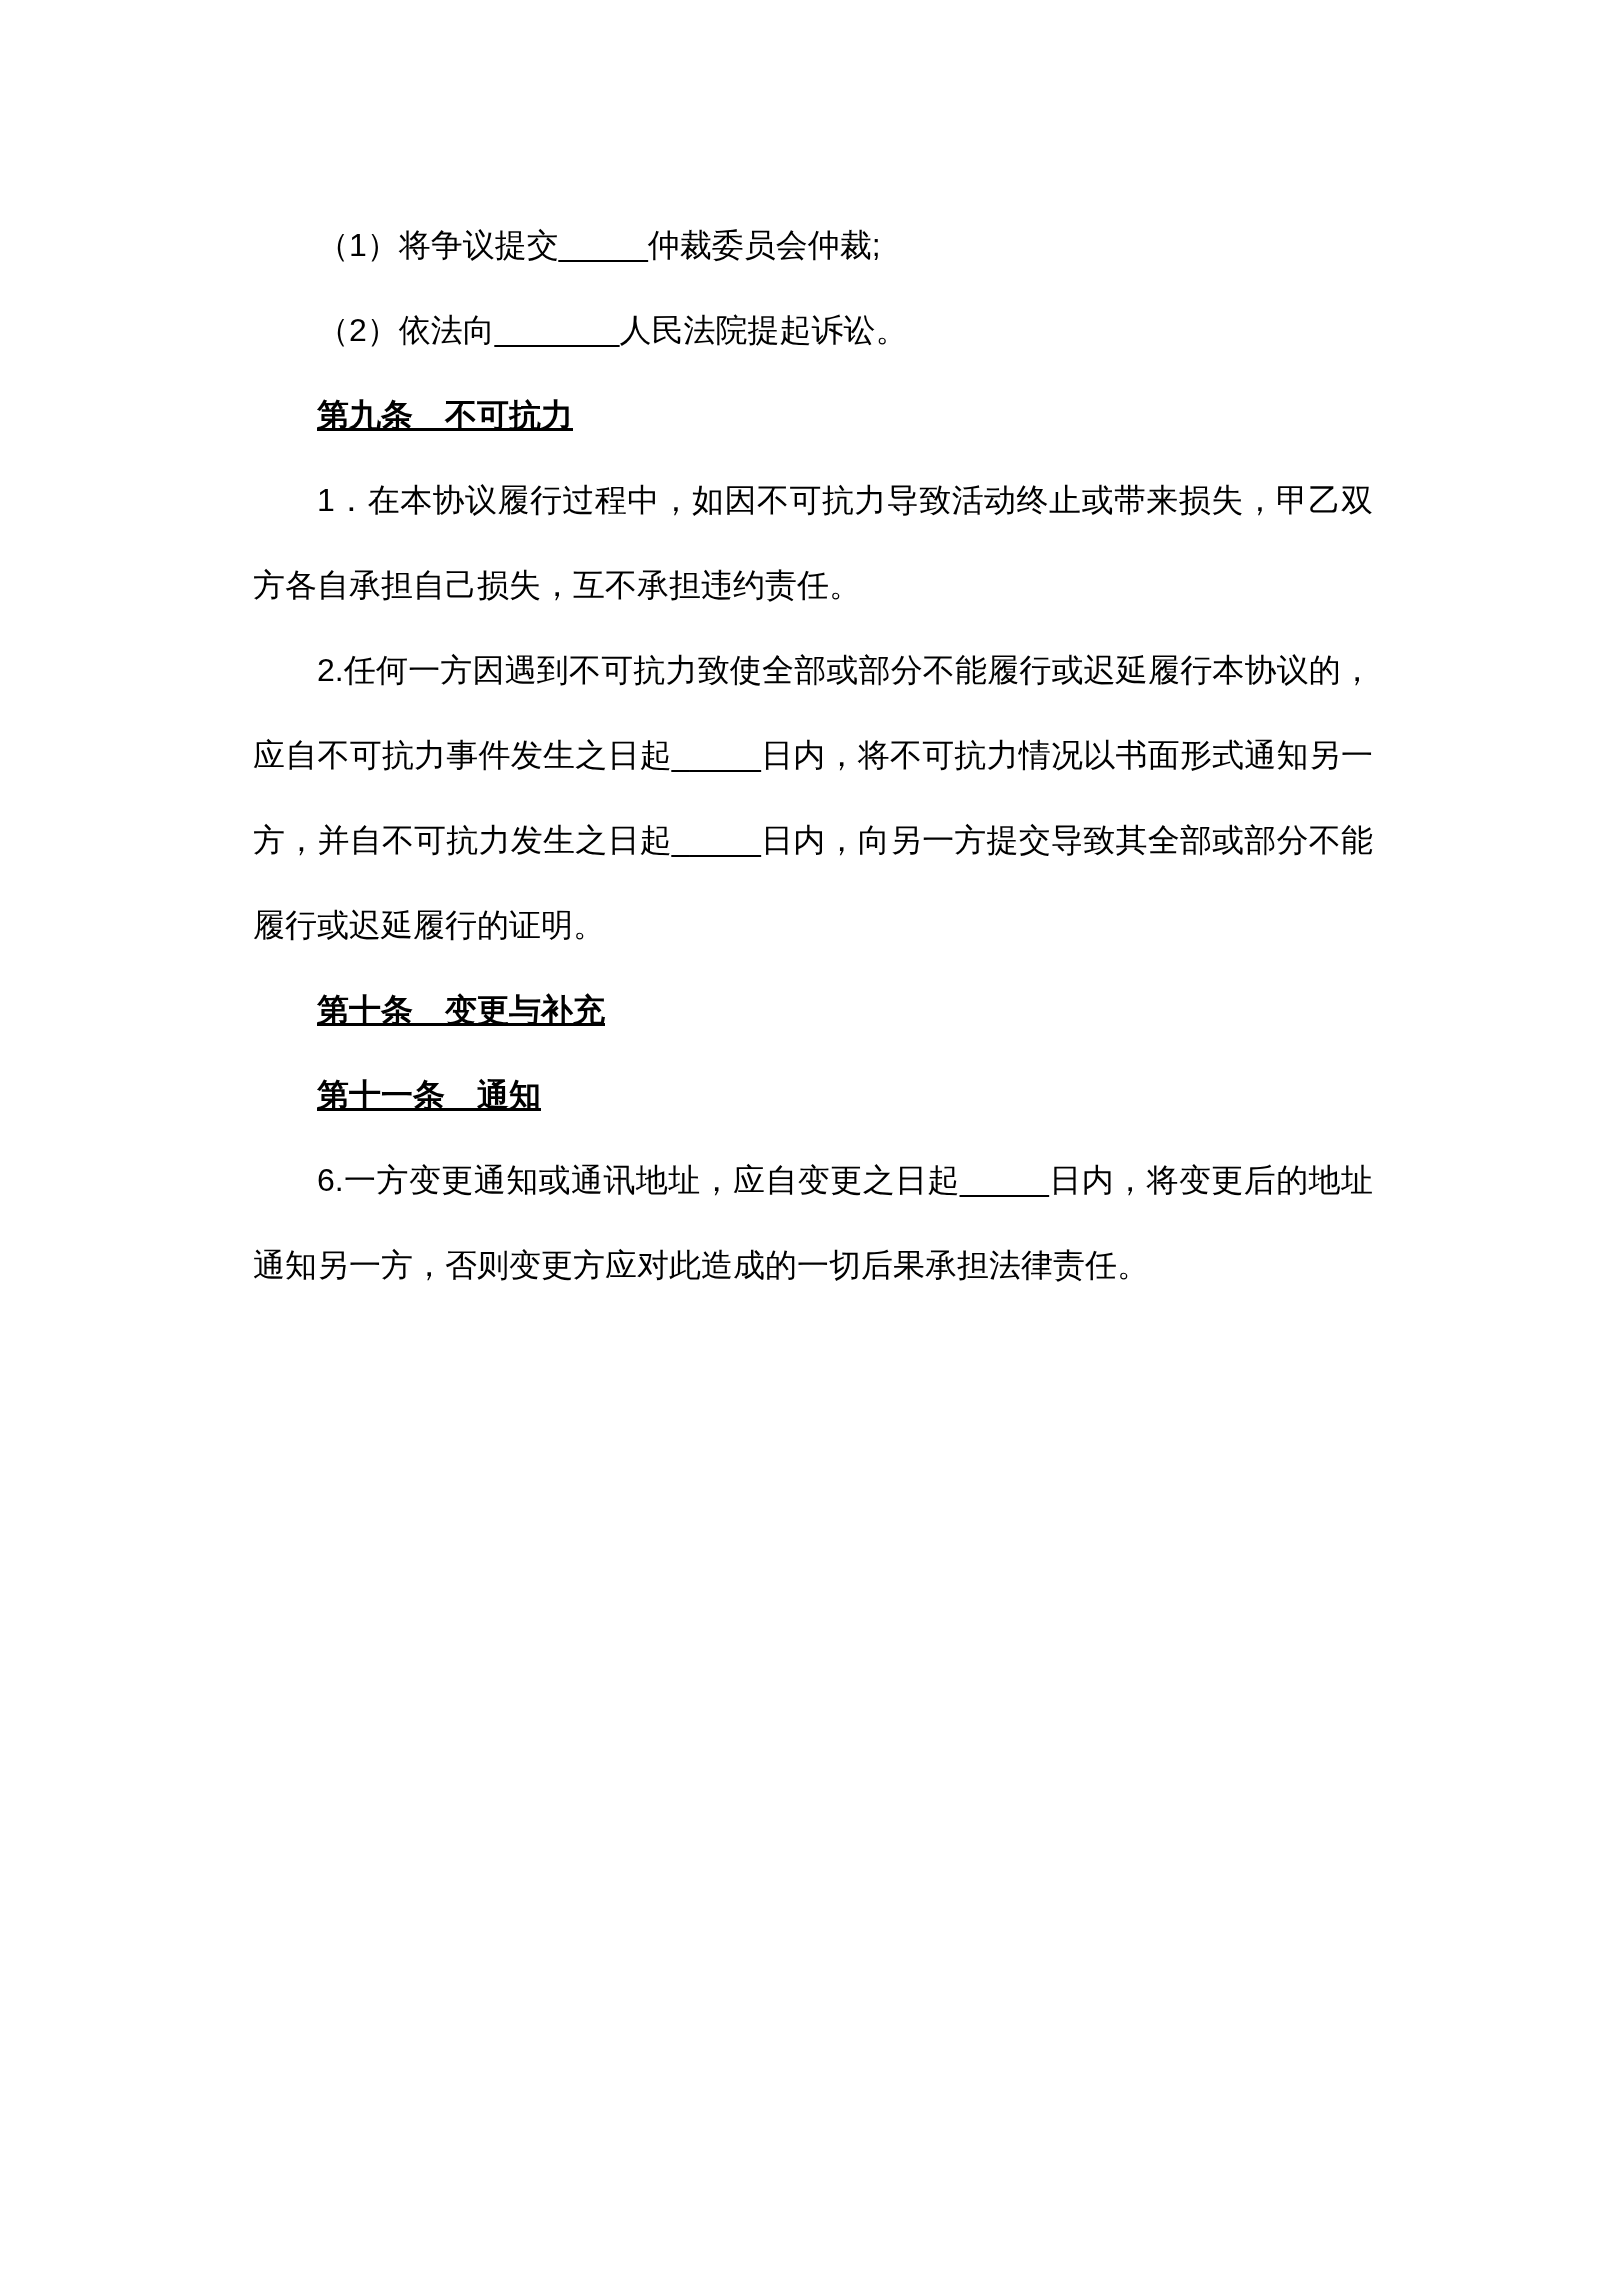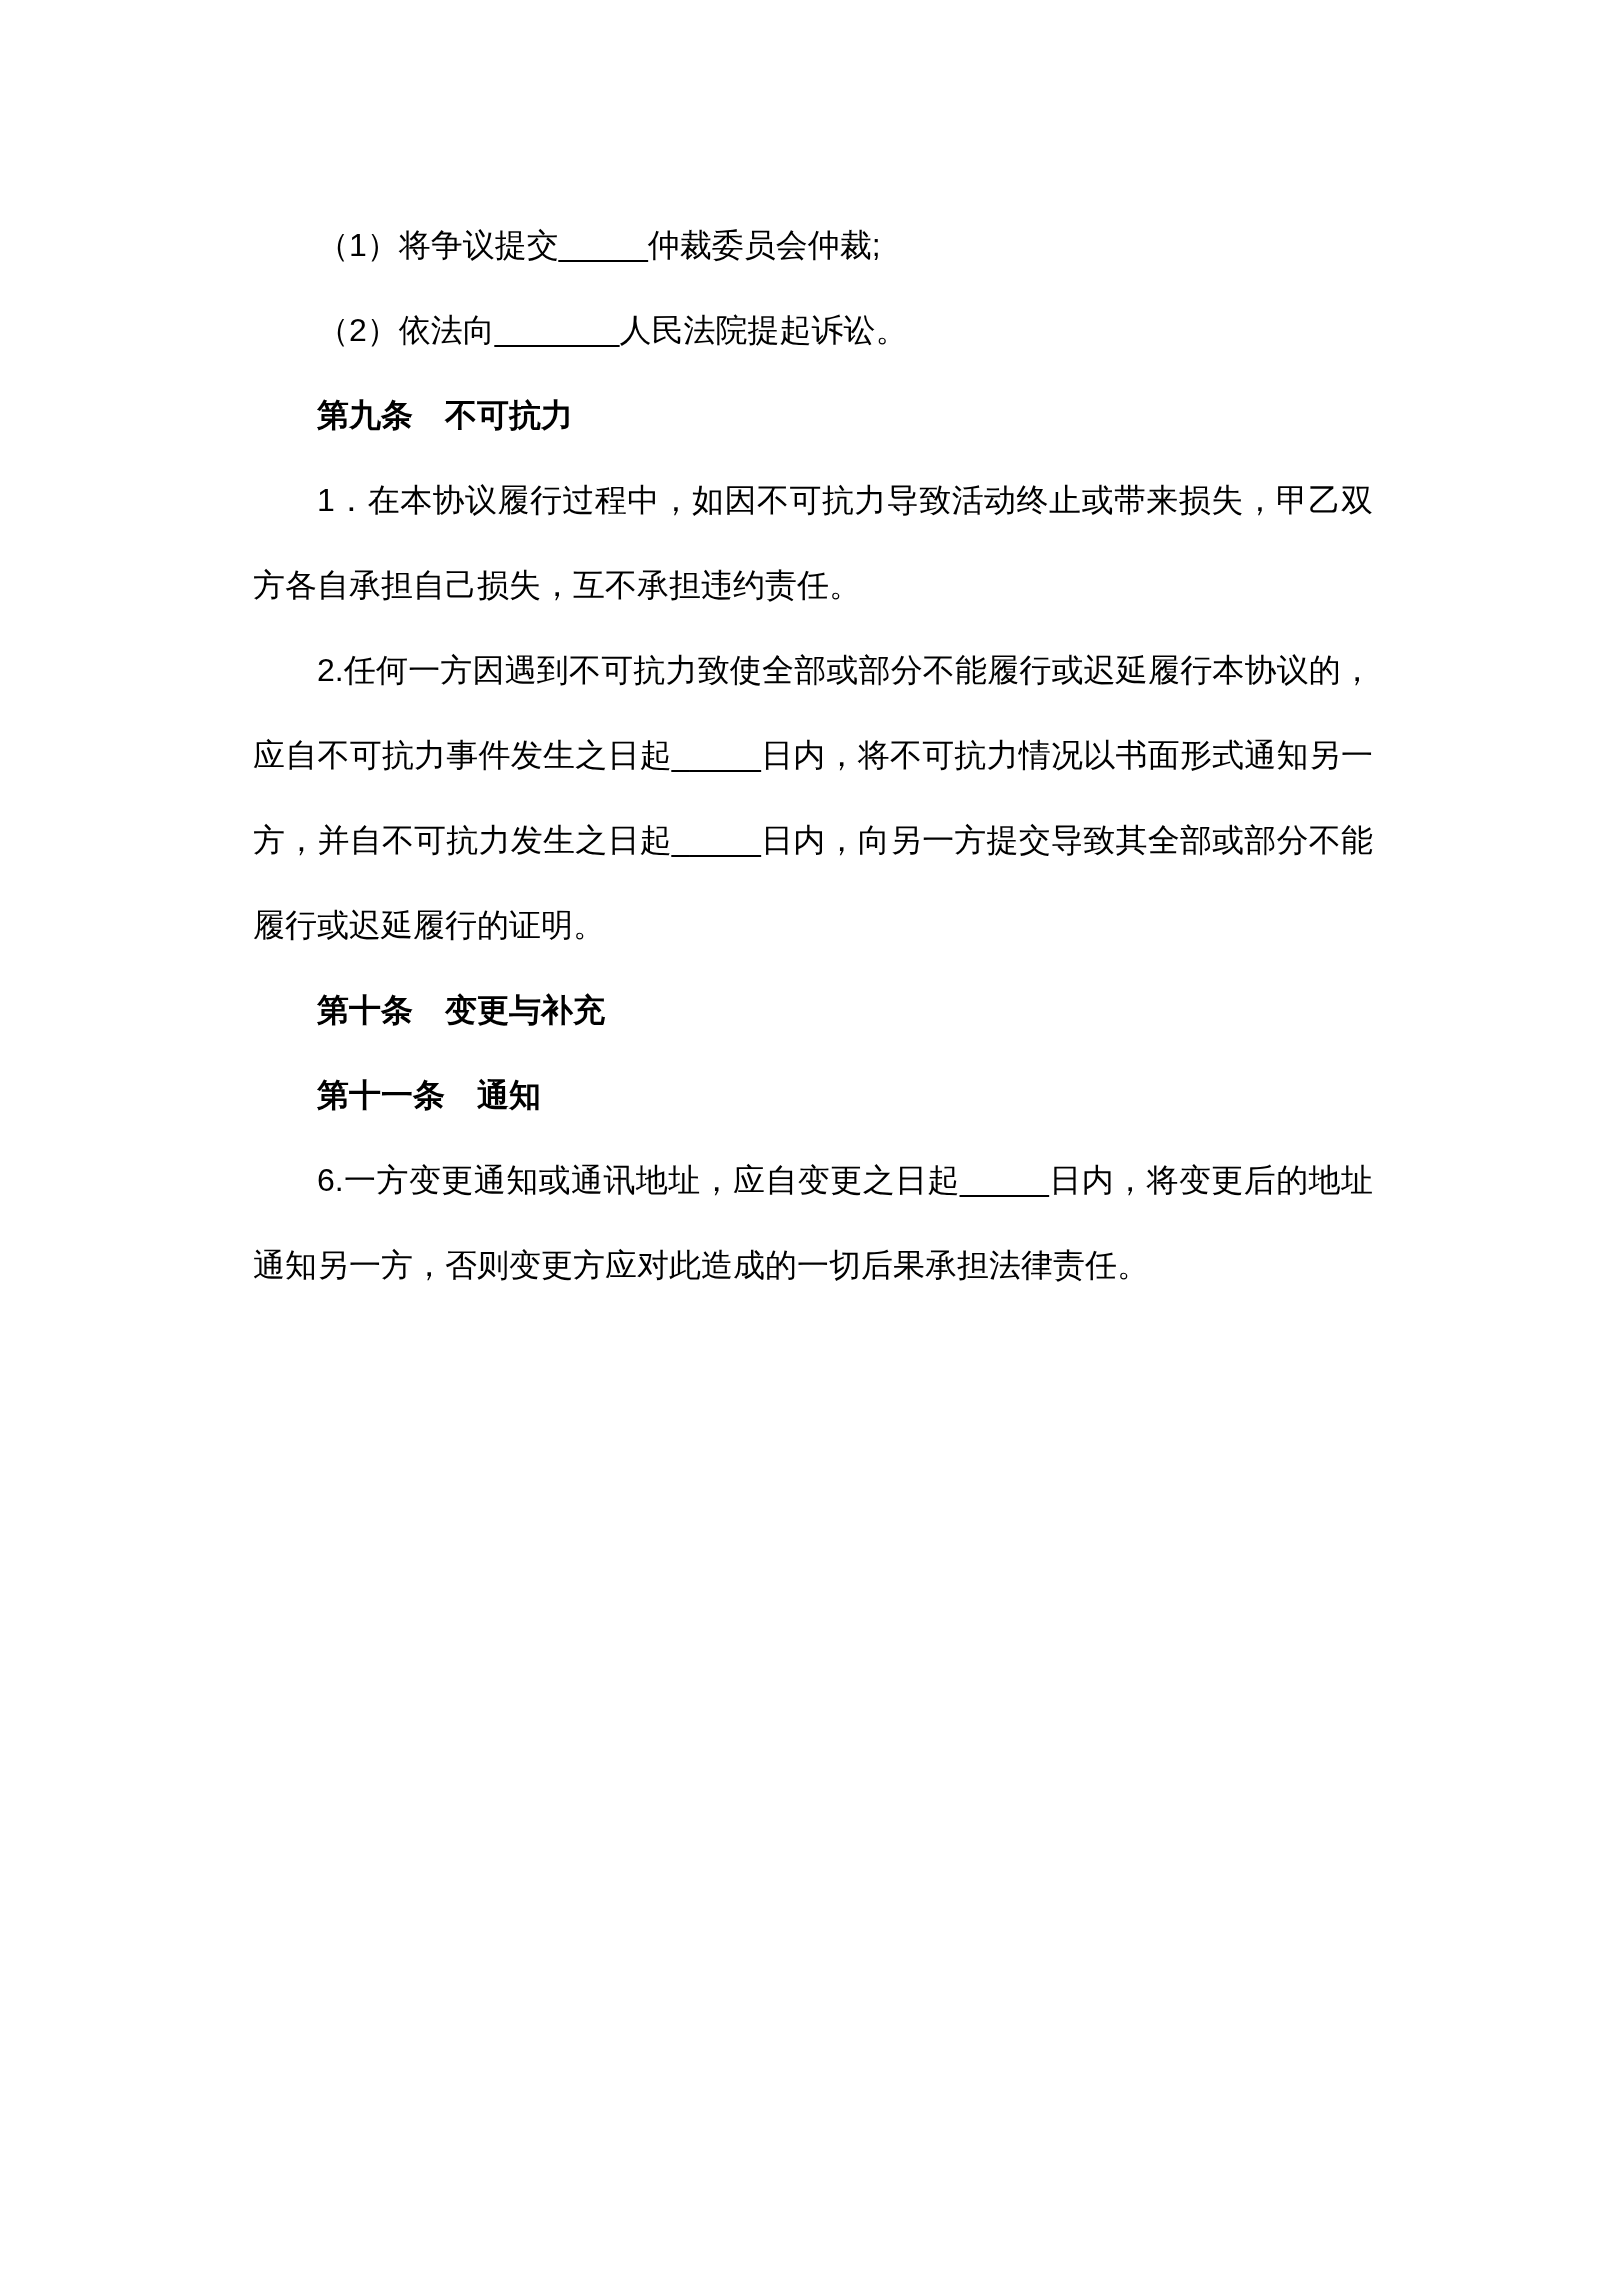--- a/index.html
+++ b/index.html
@@ -29,20 +29,21 @@
     text-align: justify;
     text-justify: inter-ideograph;
     text-indent: 64px;
     word-break: break-all;
     overflow-wrap: break-word;
     white-space: normal;
   }
   .para.heading {
     font-weight: bold;
     text-align: left;
+    text-decoration: underline;
   }
   .para.item {
     text-align: left;
   }
 </style>
 </head>
 <body style="background: rgb(255, 255, 255); color: rgb(0, 0, 0);">
 
 <div class="doc" id="doc">
     <p class="para item">（1）将争议提交_____仲裁委员会仲裁;</p>

